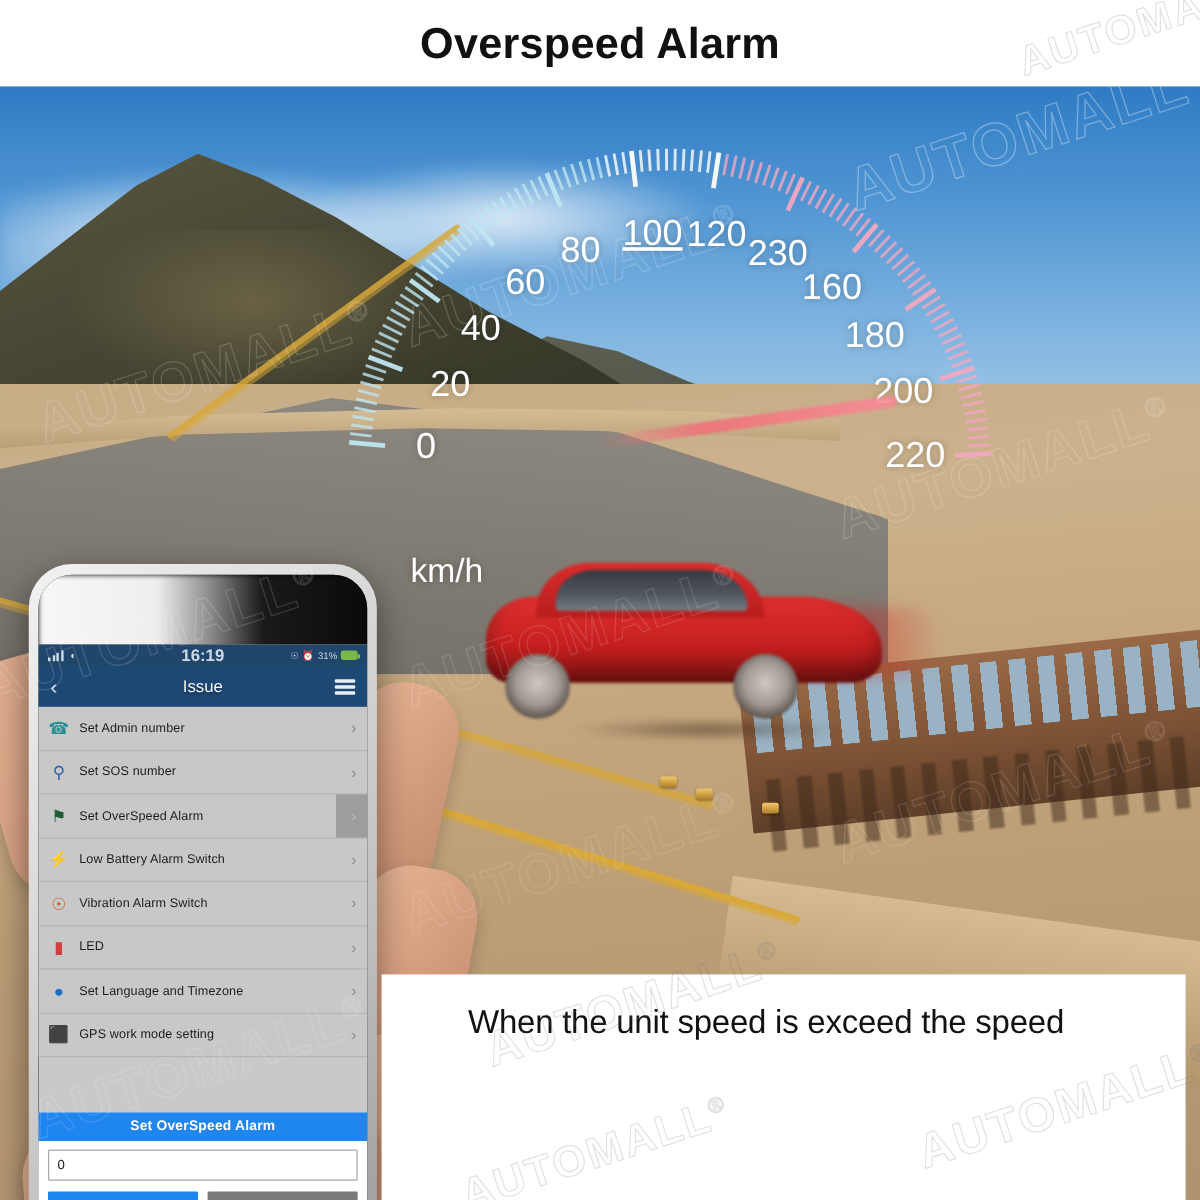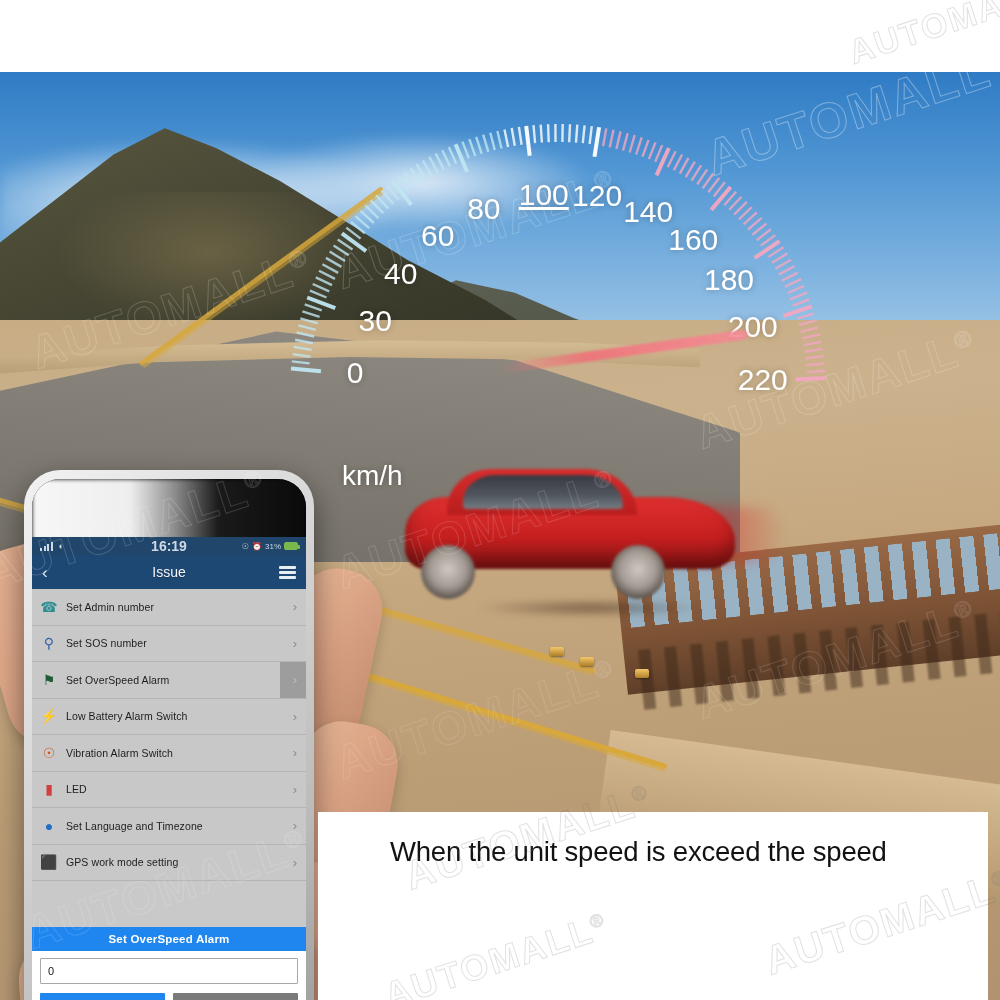--- a/index.html
+++ b/index.html
@@ -337,20 +337,23 @@
     -webkit-text-stroke: 1px rgba(255,255,255,.34); color: transparent;
   }
   .wm.dark { -webkit-text-stroke: 1px rgba(120,120,120,.22); color: transparent; }
   .wm .reg { font-size: .5em; vertical-align: super; }
 </style>
 </head>
 <body>
 
 <div id="page">
 
+  <div class="title-bar">
+    <div class="title-text">Overspeed Alarm</div>
+  </div>
   <div class="wm dark" style="left:845px; top:2px; font-size:34px;">AUTOMALL</div>
 
   <div class="photo">
 
     <div class="sky"></div>
     <div class="cloudband"></div>
     <div class="ocean"></div>
     <div class="ocean-glint"></div>
     <div class="rock1"></div>
     <div class="rock2"></div>
@@ -500,27 +503,27 @@
             <line x1="503.6" y1="253.1" x2="521.2" y2="249.7" stroke="#f3a7c2" stroke-width="2.4" opacity="0.8"></line>
             <line x1="504.7" y1="259.8" x2="522.5" y2="256.9" stroke="#f3a7c2" stroke-width="2.4" opacity="0.8"></line>
             <line x1="505.8" y1="266.5" x2="523.6" y2="264.1" stroke="#f3a7c2" stroke-width="2.4" opacity="0.8"></line>
             <line x1="506.6" y1="273.3" x2="524.5" y2="271.4" stroke="#f3a7c2" stroke-width="2.4" opacity="0.8"></line>
             <line x1="507.2" y1="280.1" x2="525.2" y2="278.7" stroke="#f3a7c2" stroke-width="2.4" opacity="0.8"></line>
             <line x1="495.7" y1="287.5" x2="525.6" y2="286.0" stroke="#f3a7c2" stroke-width="4" opacity="0.95"></line>
           </g>
       </svg>
       <div id="gauge-labels">
           <div class="g-label" style="left: 46.7458px; top: 263.917px;">0</div>
-          <div class="g-label" style="left: 58.5761px; top: 211.923px;">30</div>
+          <div class="g-label" style="left: 58.5761px; top: 211.923px;">20</div>
           <div class="g-label" style="left: 83.9828px; top: 165.041px;">40</div>
           <div class="g-label" style="left: 121.085px; top: 126.742px;">60</div>
           <div class="g-label" style="left: 167.138px; top: 99.8602px;">80</div>
           <div class="g-label" style="left: 218.731px; top: 86.3861px; text-decoration: underline;">100</div>
           <div class="g-label" style="left: 272.047px; top: 87.3168px;">120</div>
-          <div class="g-label" style="left: 323.138px; top: 102.583px;">140</div>
+          <div class="g-label" style="left: 323.138px; top: 102.583px;">230</div>
           <div class="g-label" style="left: 368.224px; top: 131.055px;">160</div>
           <div class="g-label" style="left: 403.968px; top: 170.626px;">180</div>
           <div class="g-label" style="left: 427.723px; top: 218.366px;">200</div>
           <div class="g-label" style="left: 437.731px; top: 270.742px;">220</div>
         </div>
       <div class="g-unit" style="left:42px; top:368px;">km/h</div>
     </div>
     <div class="needle"></div>
 
     <div class="hand">

